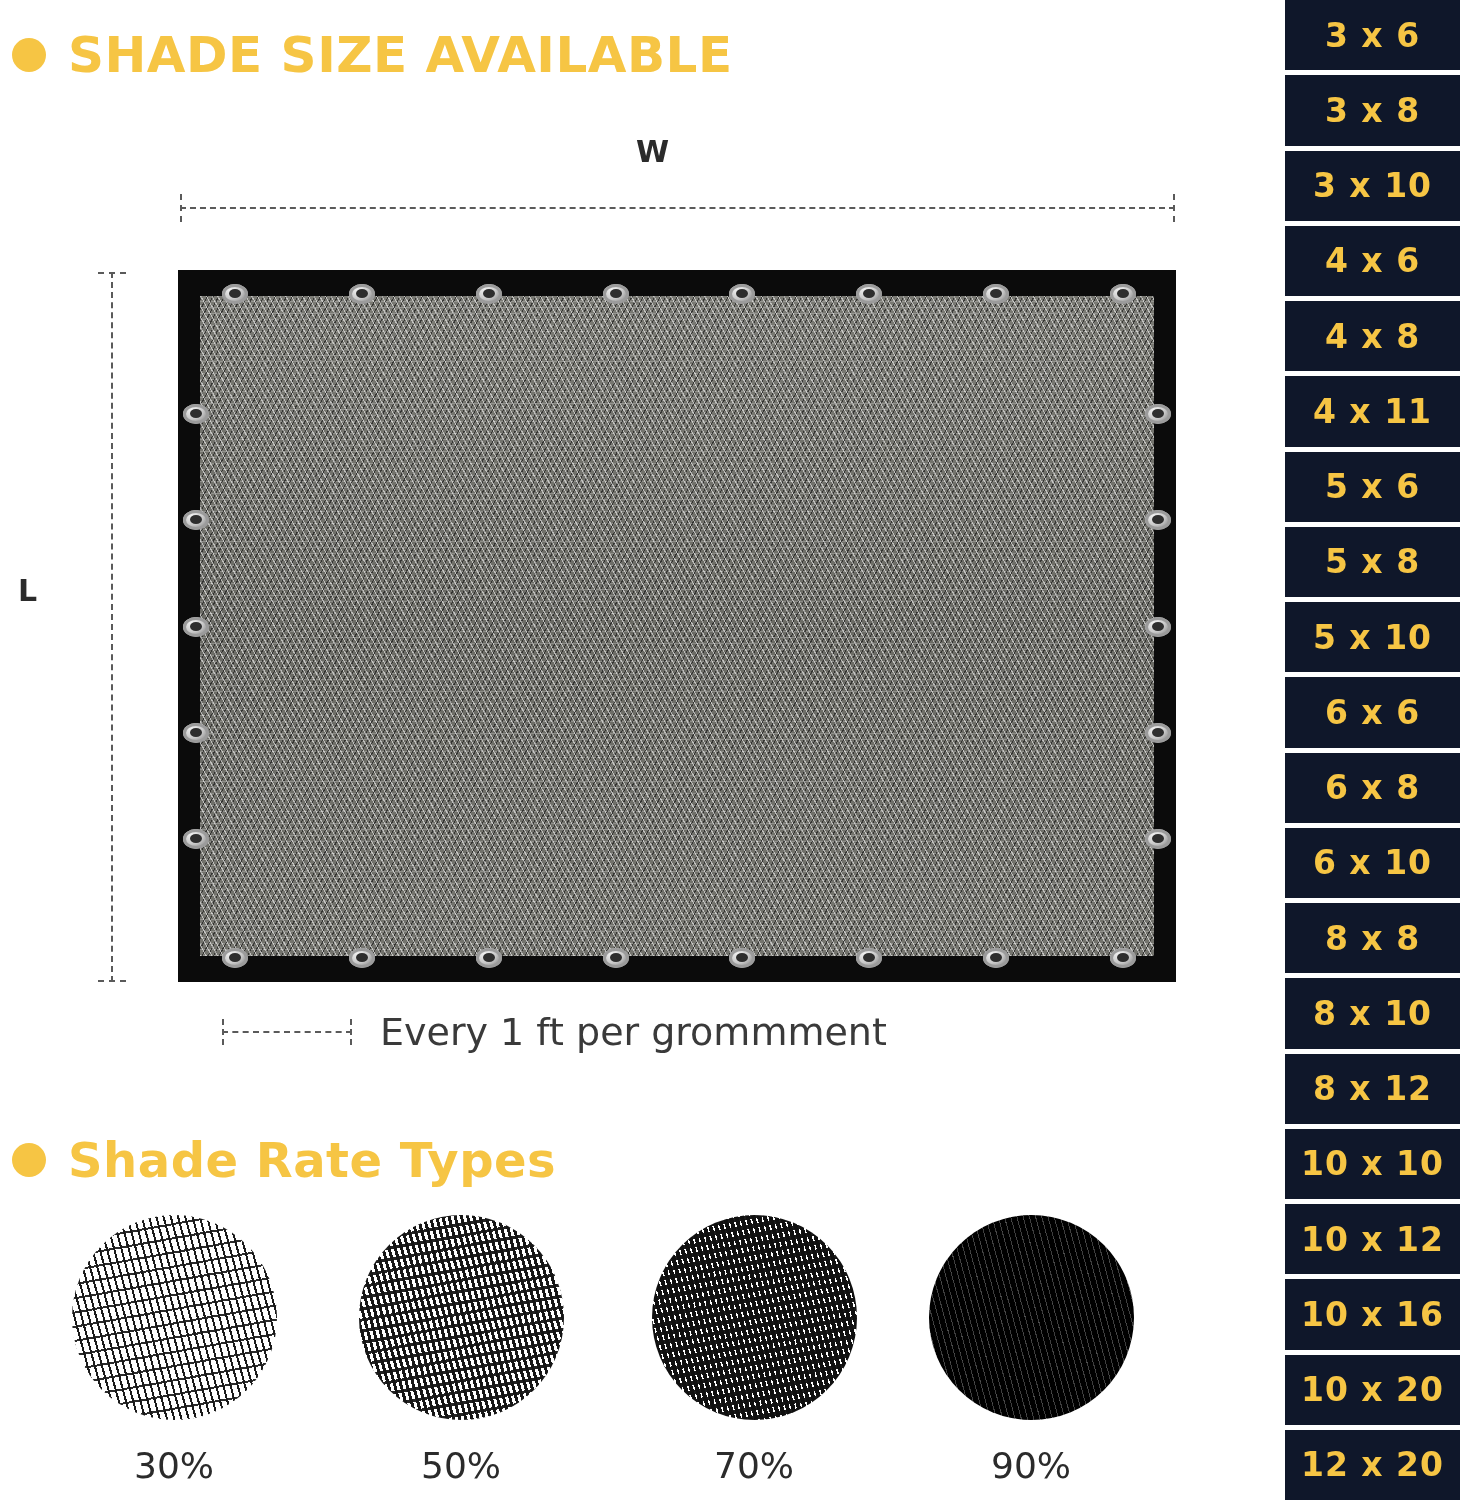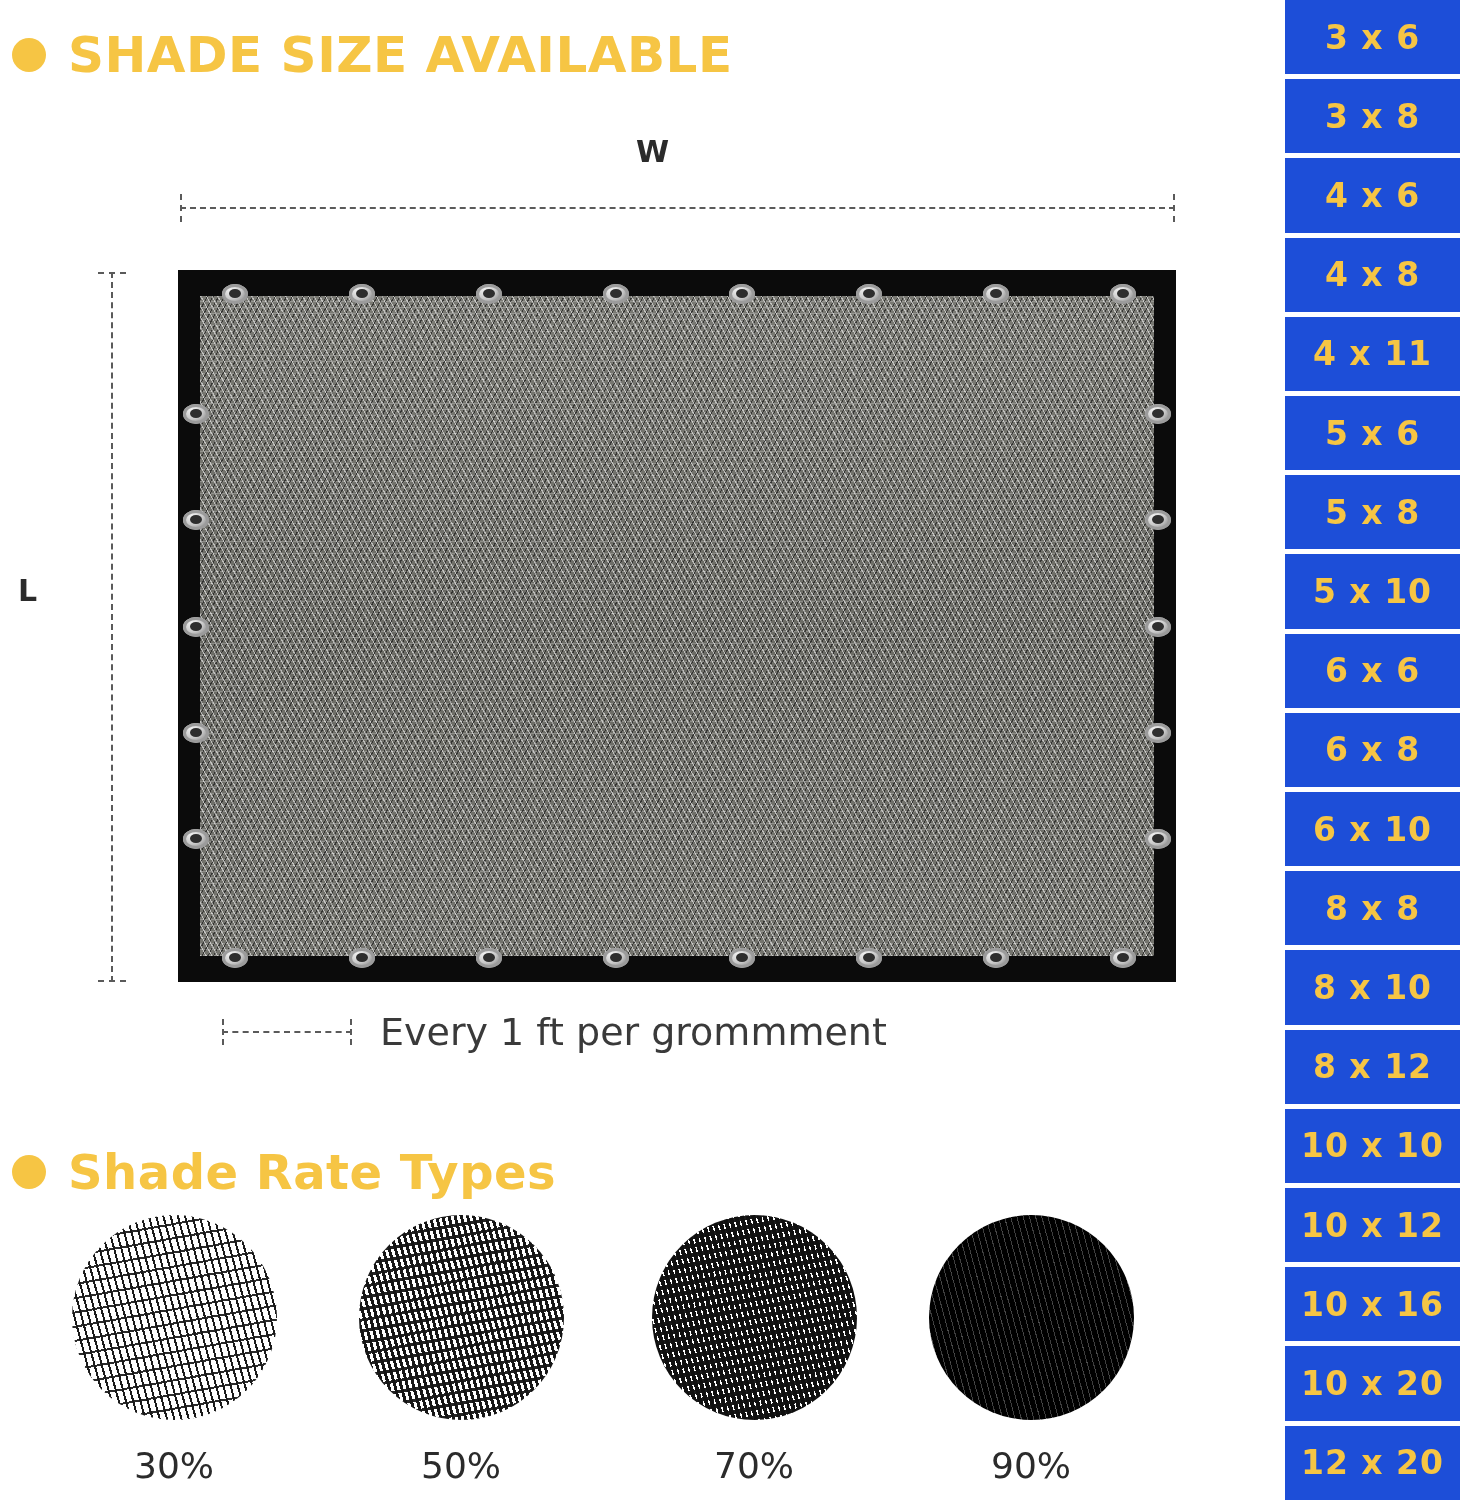--- a/index.html
+++ b/index.html
@@ -47,21 +47,20 @@
   #heading-shade-size {
     left: 12px;
     top: 26px;
   }
   #heading-shade-size .heading-text {
     font-size: 50px;
   }
   #heading-shade-rate {
     left: 12px;
     top: 1132px;
-    margin-top: 12px;
   }
   #heading-shade-rate .heading-text {
     font-size: 48px;
   }
 
   
   #diagram {
     position: absolute;
     left: 0;
     top: 110px;
@@ -279,21 +278,21 @@
     right: 0;
     top: 0;
     width: 175px;
     height: 1500px;
     display: flex;
     flex-direction: column;
     gap: 5px;
   }
   .size-chip {
     flex: 1 1 0;
-    background: #1d4ed8;
+    background: #0f172a;
     color: #f6c544;
     font-size: 33px;
     font-weight: bold;
     display: flex;
     align-items: center;
     justify-content: center;
     letter-spacing: 1px;
   }
 </style>
 </head>
@@ -387,20 +386,21 @@
       <div class="rate-circle mesh90"></div>
       <div class="rate-label">90%</div>
     </div>
   </div>
 
 </div>
 
 <div id="size-list">
     <div class="size-chip">3 x 6</div>
     <div class="size-chip">3 x 8</div>
+    <div class="size-chip">3 x 10</div>
     <div class="size-chip">4 x 6</div>
     <div class="size-chip">4 x 8</div>
     <div class="size-chip">4 x 11</div>
     <div class="size-chip">5 x 6</div>
     <div class="size-chip">5 x 8</div>
     <div class="size-chip">5 x 10</div>
     <div class="size-chip">6 x 6</div>
     <div class="size-chip">6 x 8</div>
     <div class="size-chip">6 x 10</div>
     <div class="size-chip">8 x 8</div>

